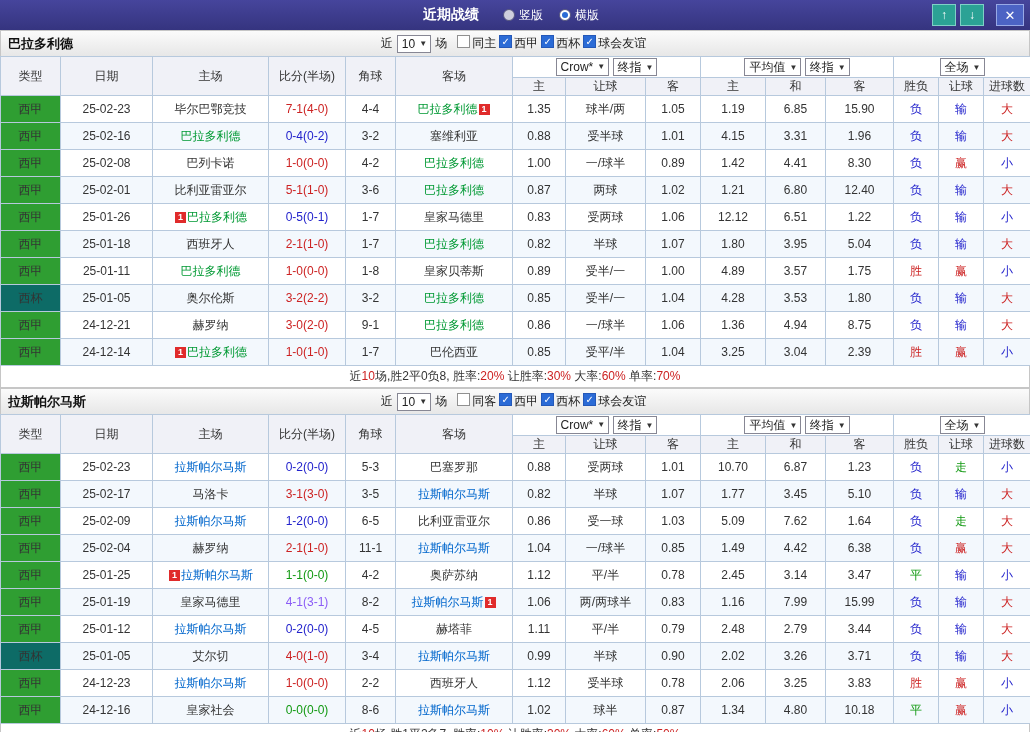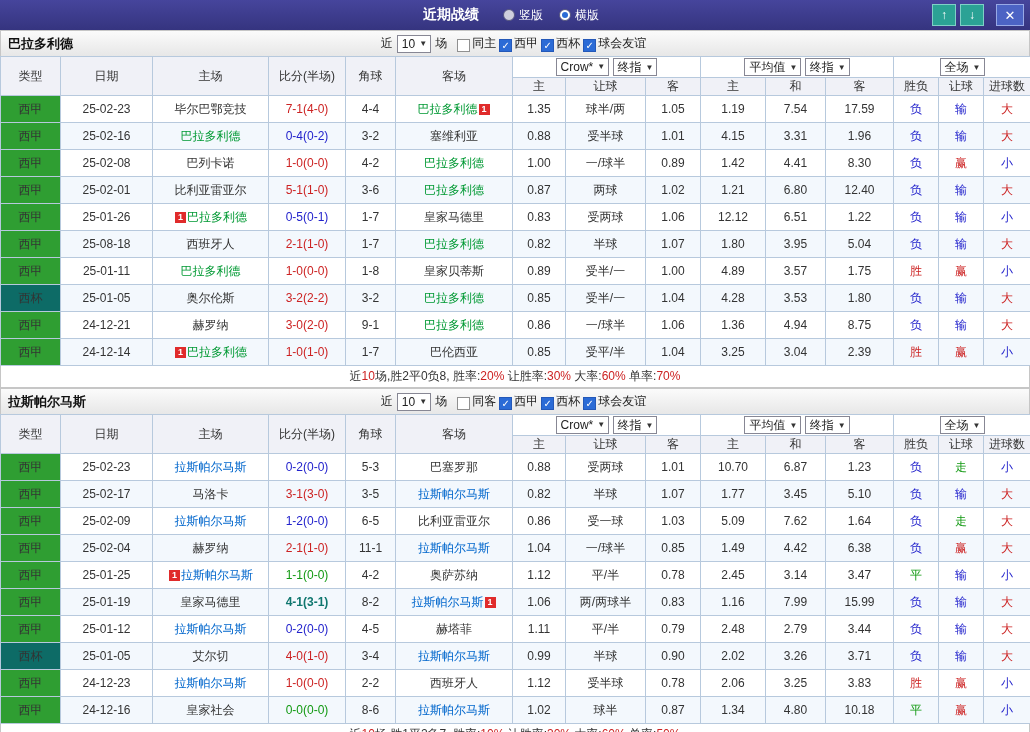--- a/index.html
+++ b/index.html
@@ -15,21 +15,21 @@
   .tb-btns{position:absolute;right:6px;top:4px;display:flex;gap:4px;align-items:center;}
   .tb-btn{width:24px;height:22px;display:flex;align-items:center;justify-content:center;color:#fff;font-size:12px;font-weight:bold;box-sizing:border-box;cursor:default;}
   .tb-btn.arrow{background:#2ba295;border:1px solid #7fd0c6;}
   .tb-btn.close{background:#4c63c4;border:1px solid #98a9e6;margin-left:8px;width:28px;font-size:13px;}
 
   
   .sec-head{height:25px;background:linear-gradient(#fbfbfb,#e7e7e7);border:1px solid #c6c6c6;border-bottom:none;display:flex;align-items:center;justify-content:center;position:relative;}
   .team-title{position:absolute;left:7px;font-size:13px;font-weight:bold;color:#111;}
   .filters{display:flex;align-items:center;gap:4px;font-size:12px;color:#222;}
   .cb-group{display:inline-flex;align-items:center;margin-left:6px;}
-  .cb-item{display:inline-flex;align-items:flex-end;margin-right:3px;}
+  .cb-item{display:inline-flex;align-items:flex-start;margin-right:3px;}
   .cb{width:13px;height:13px;border:1px solid #909090;background:#fff;box-sizing:border-box;font-size:10px;line-height:11px;color:#fff;text-align:center;margin-right:2px;}
   .cb.on{background:#2b6bd6;border-color:#2458b8;}
   .cb-label{font-size:12px;color:#222;}
 
   
   .select{display:inline-flex;align-items:center;border:1px solid #878794;background:#fff;height:18px;font-size:12px;padding:0 3px 0 4px;box-sizing:border-box;color:#222;cursor:default;}
   .sel-arrow{font-size:8px;margin-left:4px;color:#333;}
 
   
   table.grid{border-collapse:collapse;table-layout:fixed;width:1030px;}
@@ -169,22 +169,22 @@
           <td class="lg" style="background: rgb(47, 158, 50);">西甲</td>
           <td>25-02-23</td>
           <td><span class="tname">毕尔巴鄂竞技</span></td>
           <td style="color: rgb(204, 34, 34);">7-1(4-0)</td>
           <td>4-4</td>
           <td><span class="tname" style="color: rgb(0, 153, 51);">巴拉多利德</span><span class="badge">1</span></td>
           <td>1.35</td>
           <td>球半/两</td>
           <td>1.05</td>
           <td>1.19</td>
-          <td>7.54</td>
-          <td>17.59</td>
+          <td>6.85</td>
+          <td>15.90</td>
           <td style="color: rgb(34, 34, 204);">负</td>
           <td style="color: rgb(34, 34, 204);">输</td>
           <td style="color: rgb(204, 34, 34);">大</td>
         </tr>
         <tr>
           <td class="lg" style="background: rgb(47, 158, 50);">西甲</td>
           <td>25-02-16</td>
           <td><span class="tname" style="color: rgb(0, 153, 51);">巴拉多利德</span></td>
           <td style="color: rgb(34, 34, 204);">0-4(0-2)</td>
           <td>3-2</td>
@@ -245,21 +245,21 @@
           <td>1.06</td>
           <td>12.12</td>
           <td>6.51</td>
           <td>1.22</td>
           <td style="color: rgb(34, 34, 204);">负</td>
           <td style="color: rgb(34, 34, 204);">输</td>
           <td style="color: rgb(34, 34, 204);">小</td>
         </tr>
         <tr>
           <td class="lg" style="background: rgb(47, 158, 50);">西甲</td>
-          <td>25-08-18</td>
+          <td>25-01-18</td>
           <td><span class="tname">西班牙人</span></td>
           <td style="color: rgb(204, 34, 34);">2-1(1-0)</td>
           <td>1-7</td>
           <td><span class="tname" style="color: rgb(0, 153, 51);">巴拉多利德</span></td>
           <td>0.82</td>
           <td>半球</td>
           <td>1.07</td>
           <td>1.80</td>
           <td>3.95</td>
           <td>5.04</td>
@@ -518,21 +518,21 @@
           <td>3.14</td>
           <td>3.47</td>
           <td style="color: rgb(17, 153, 17);">平</td>
           <td style="color: rgb(34, 34, 204);">输</td>
           <td style="color: rgb(34, 34, 204);">小</td>
         </tr>
         <tr>
           <td class="lg" style="background: rgb(47, 158, 50);">西甲</td>
           <td>25-01-19</td>
           <td><span class="tname">皇家马德里</span></td>
-          <td style="color: #0f766e; font-weight: bold;">4-1(3-1)</td>
+          <td style="color: #8b5cf6;">4-1(3-1)</td>
           <td>8-2</td>
           <td><span class="tname" style="color: rgb(0, 102, 204);">拉斯帕尔马斯</span><span class="badge">1</span></td>
           <td>1.06</td>
           <td>两/两球半</td>
           <td>0.83</td>
           <td>1.16</td>
           <td>7.99</td>
           <td>15.99</td>
           <td style="color: rgb(34, 34, 204);">负</td>
           <td style="color: rgb(34, 34, 204);">输</td>

